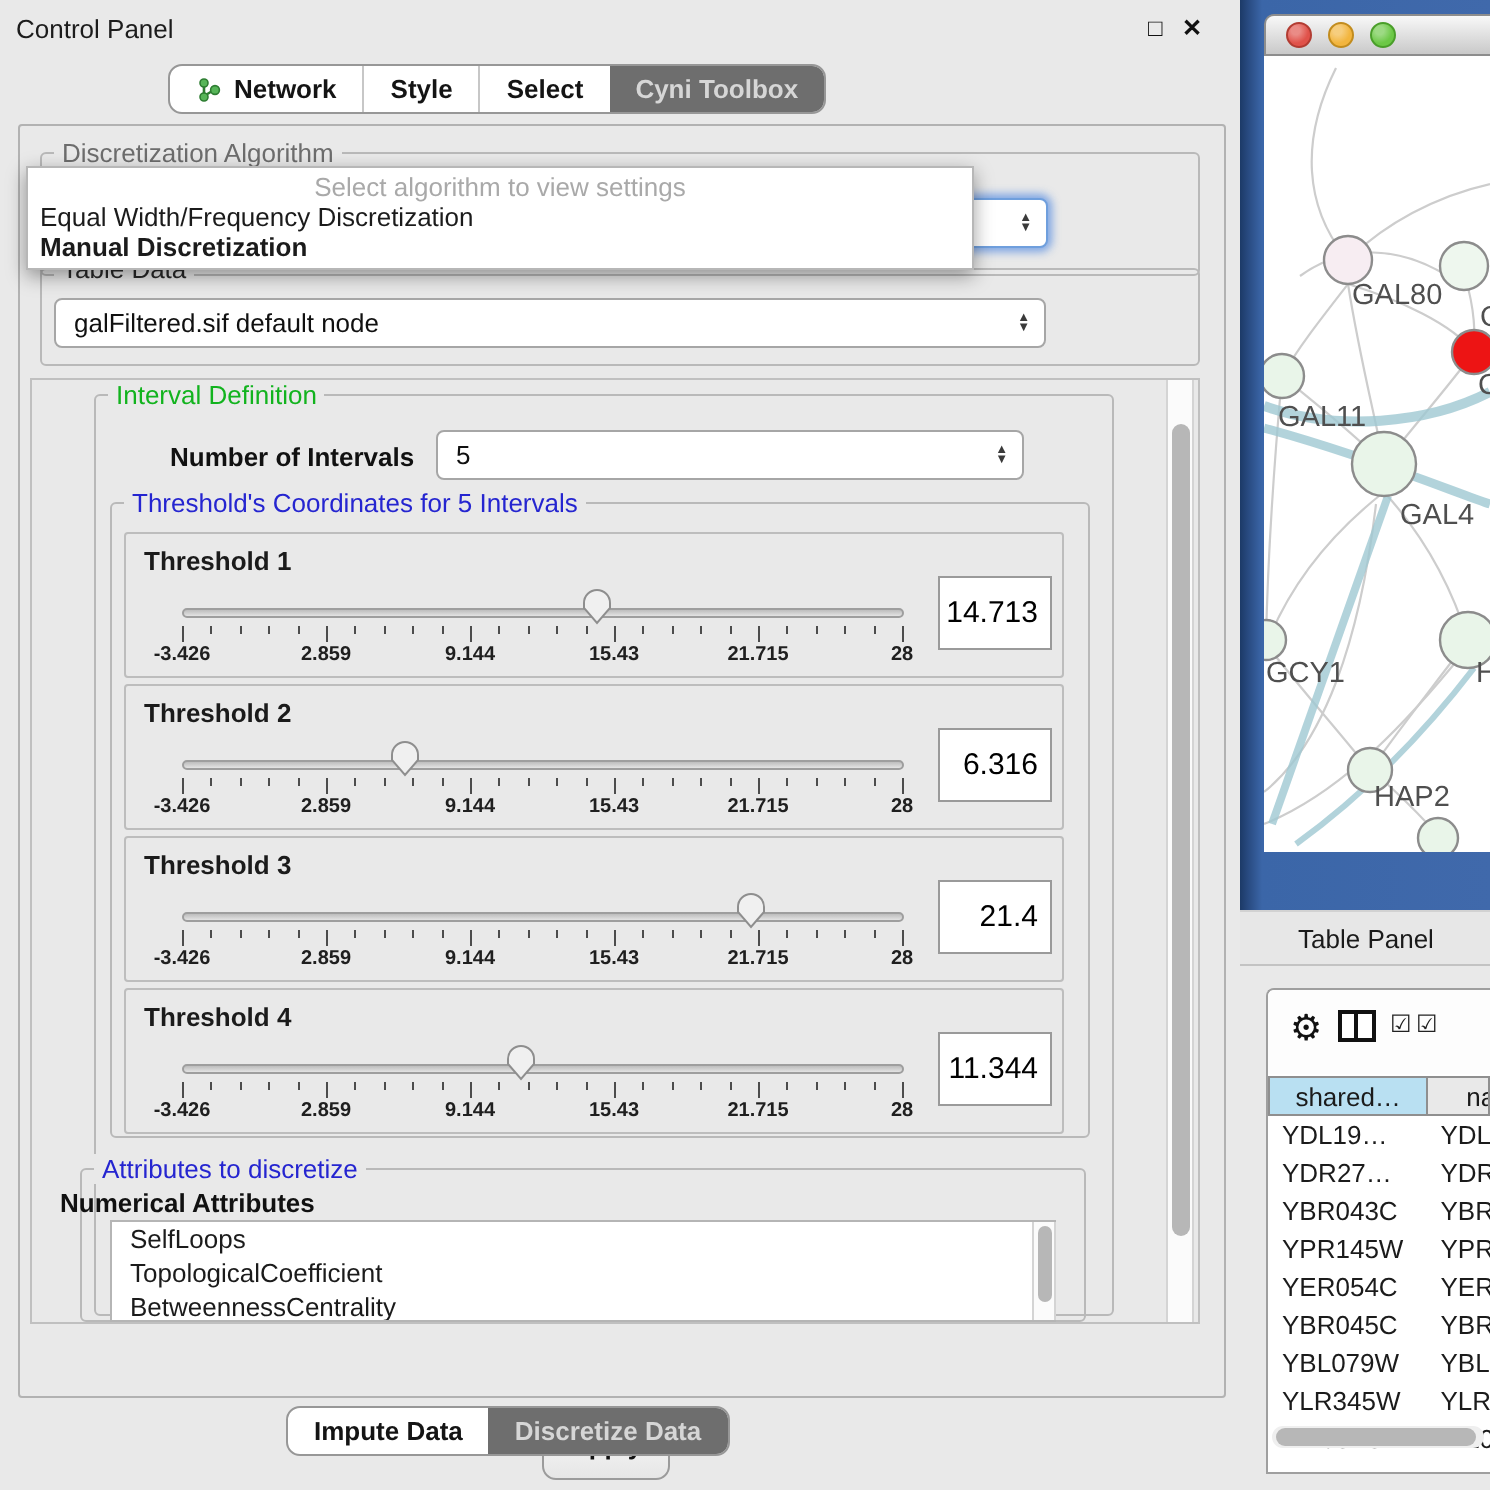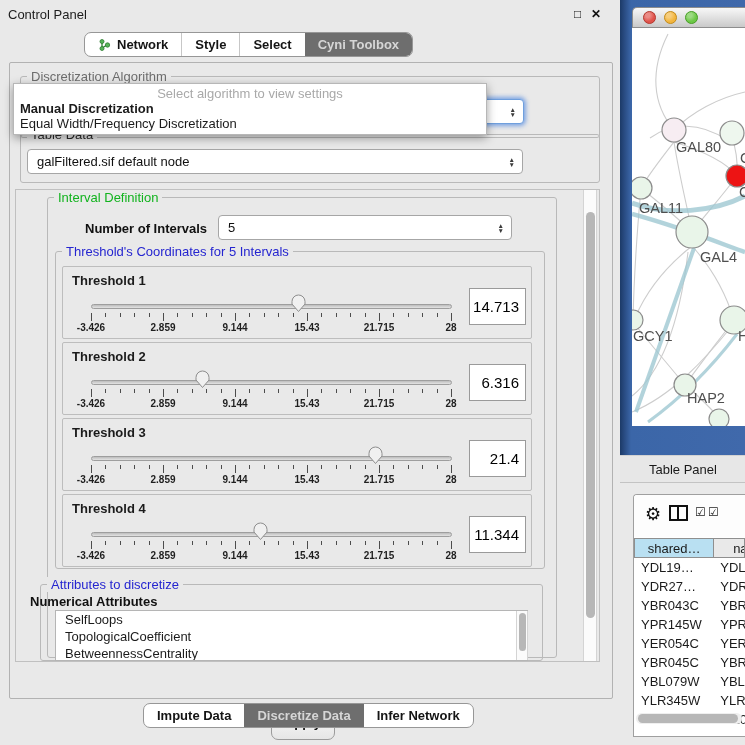--- a/index.html
+++ b/index.html
@@ -112,22 +112,22 @@
 
 <div class="abs group" style="left:20px;top:76px;width:580px;height:62px;">
   <div class="gtitle t-dim" style="left:6px;top:-8px;">Discretization Algorithm</div>
 </div>
 <div class="abs combo focused" style="left:30px;top:99px;width:494px;height:25px;z-index:10;">
   <span class="spin">▲<br>▼</span>
 </div>
 
 <div class="abs" id="algo-popup">
   <div class="popup-item hint">Select algorithm to view settings</div>
+  <div class="popup-item">Equal Width/Frequency Discretization</div>
   <div class="popup-item bold">Manual Discretization</div>
-  <div class="popup-item">Equal Width/Frequency Discretization</div>
 </div>
 
 <div class="abs group" style="left:20px;top:134px;width:580px;height:49px;">
   <div class="gtitle t-dark" style="left:6px;top:-8px;">Table Data</div>
 </div>
 <div class="abs combo" style="left:27px;top:149px;width:496px;height:25px;">
   <span>galFiltered.sif default node</span>
   <span class="spin">▲<br>▼</span>
 </div>
 
@@ -325,23 +325,20 @@
 </div>
 
 <div class="abs push-btn" style="left:271px;top:705px;width:64px;height:35px;">Apply</div>
 
 <div class="abs tabbar" style="left:143px;top:703px;" id="bottom-tabbar">
     <div class="tab">
       <span>Impute Data</span>
     </div>
     <div class="tab selected">
       <span>Discretize Data</span>
-    </div>
-    <div class="tab">
-      <span>Infer Network</span>
     </div>
   </div>
 
 <div class="abs" id="net-frame">
   <div id="net-titlebar">
       <div class="light" style="left: 10px; background: radial-gradient(circle at 35% 30%, rgba(255, 255, 255, 0.333) 20%, rgb(224, 82, 74) 60%) rgb(224, 82, 74); border: 1px solid rgb(178, 60, 50);"></div>
       <div class="light" style="left: 31px; background: radial-gradient(circle at 35% 30%, rgba(255, 255, 255, 0.333) 20%, rgb(242, 181, 62) 60%) rgb(242, 181, 62); border: 1px solid rgb(194, 140, 30);"></div>
       <div class="light" style="left: 52px; background: radial-gradient(circle at 35% 30%, rgba(255, 255, 255, 0.333) 20%, rgb(108, 200, 70) 60%) rgb(108, 200, 70); border: 1px solid rgb(74, 158, 42);"></div>
     </div>
   <div id="net-canvas">

